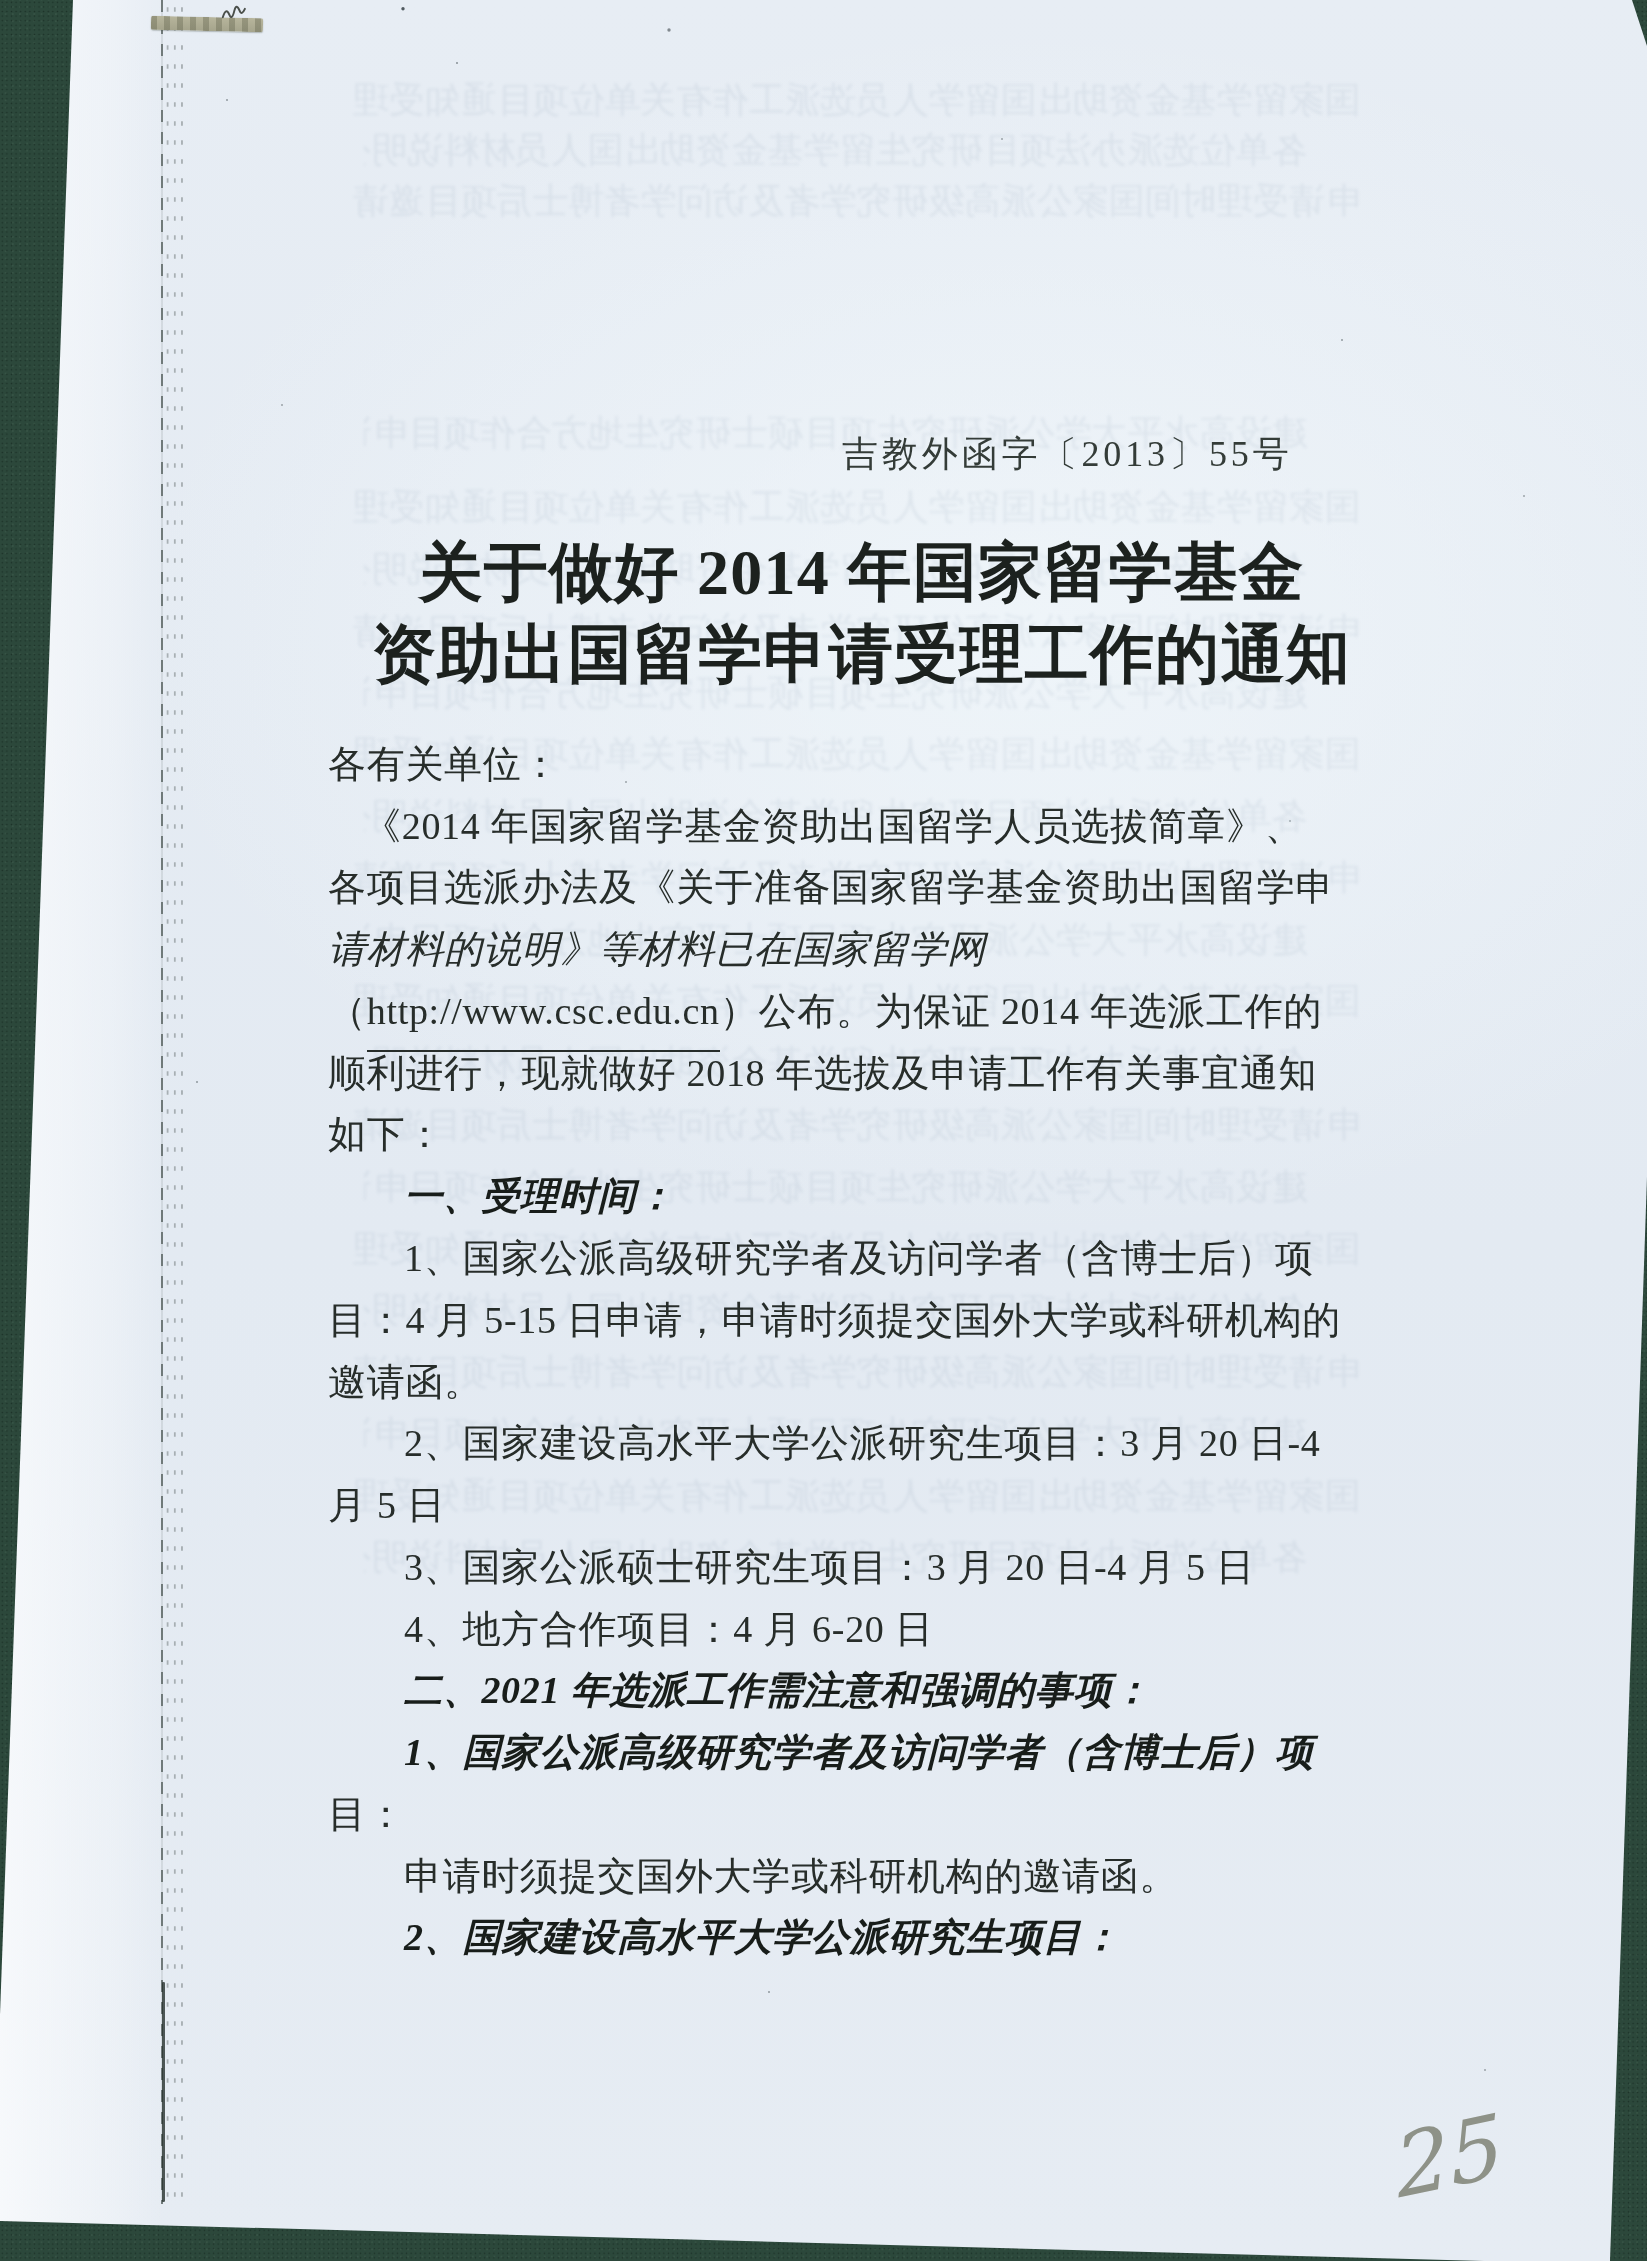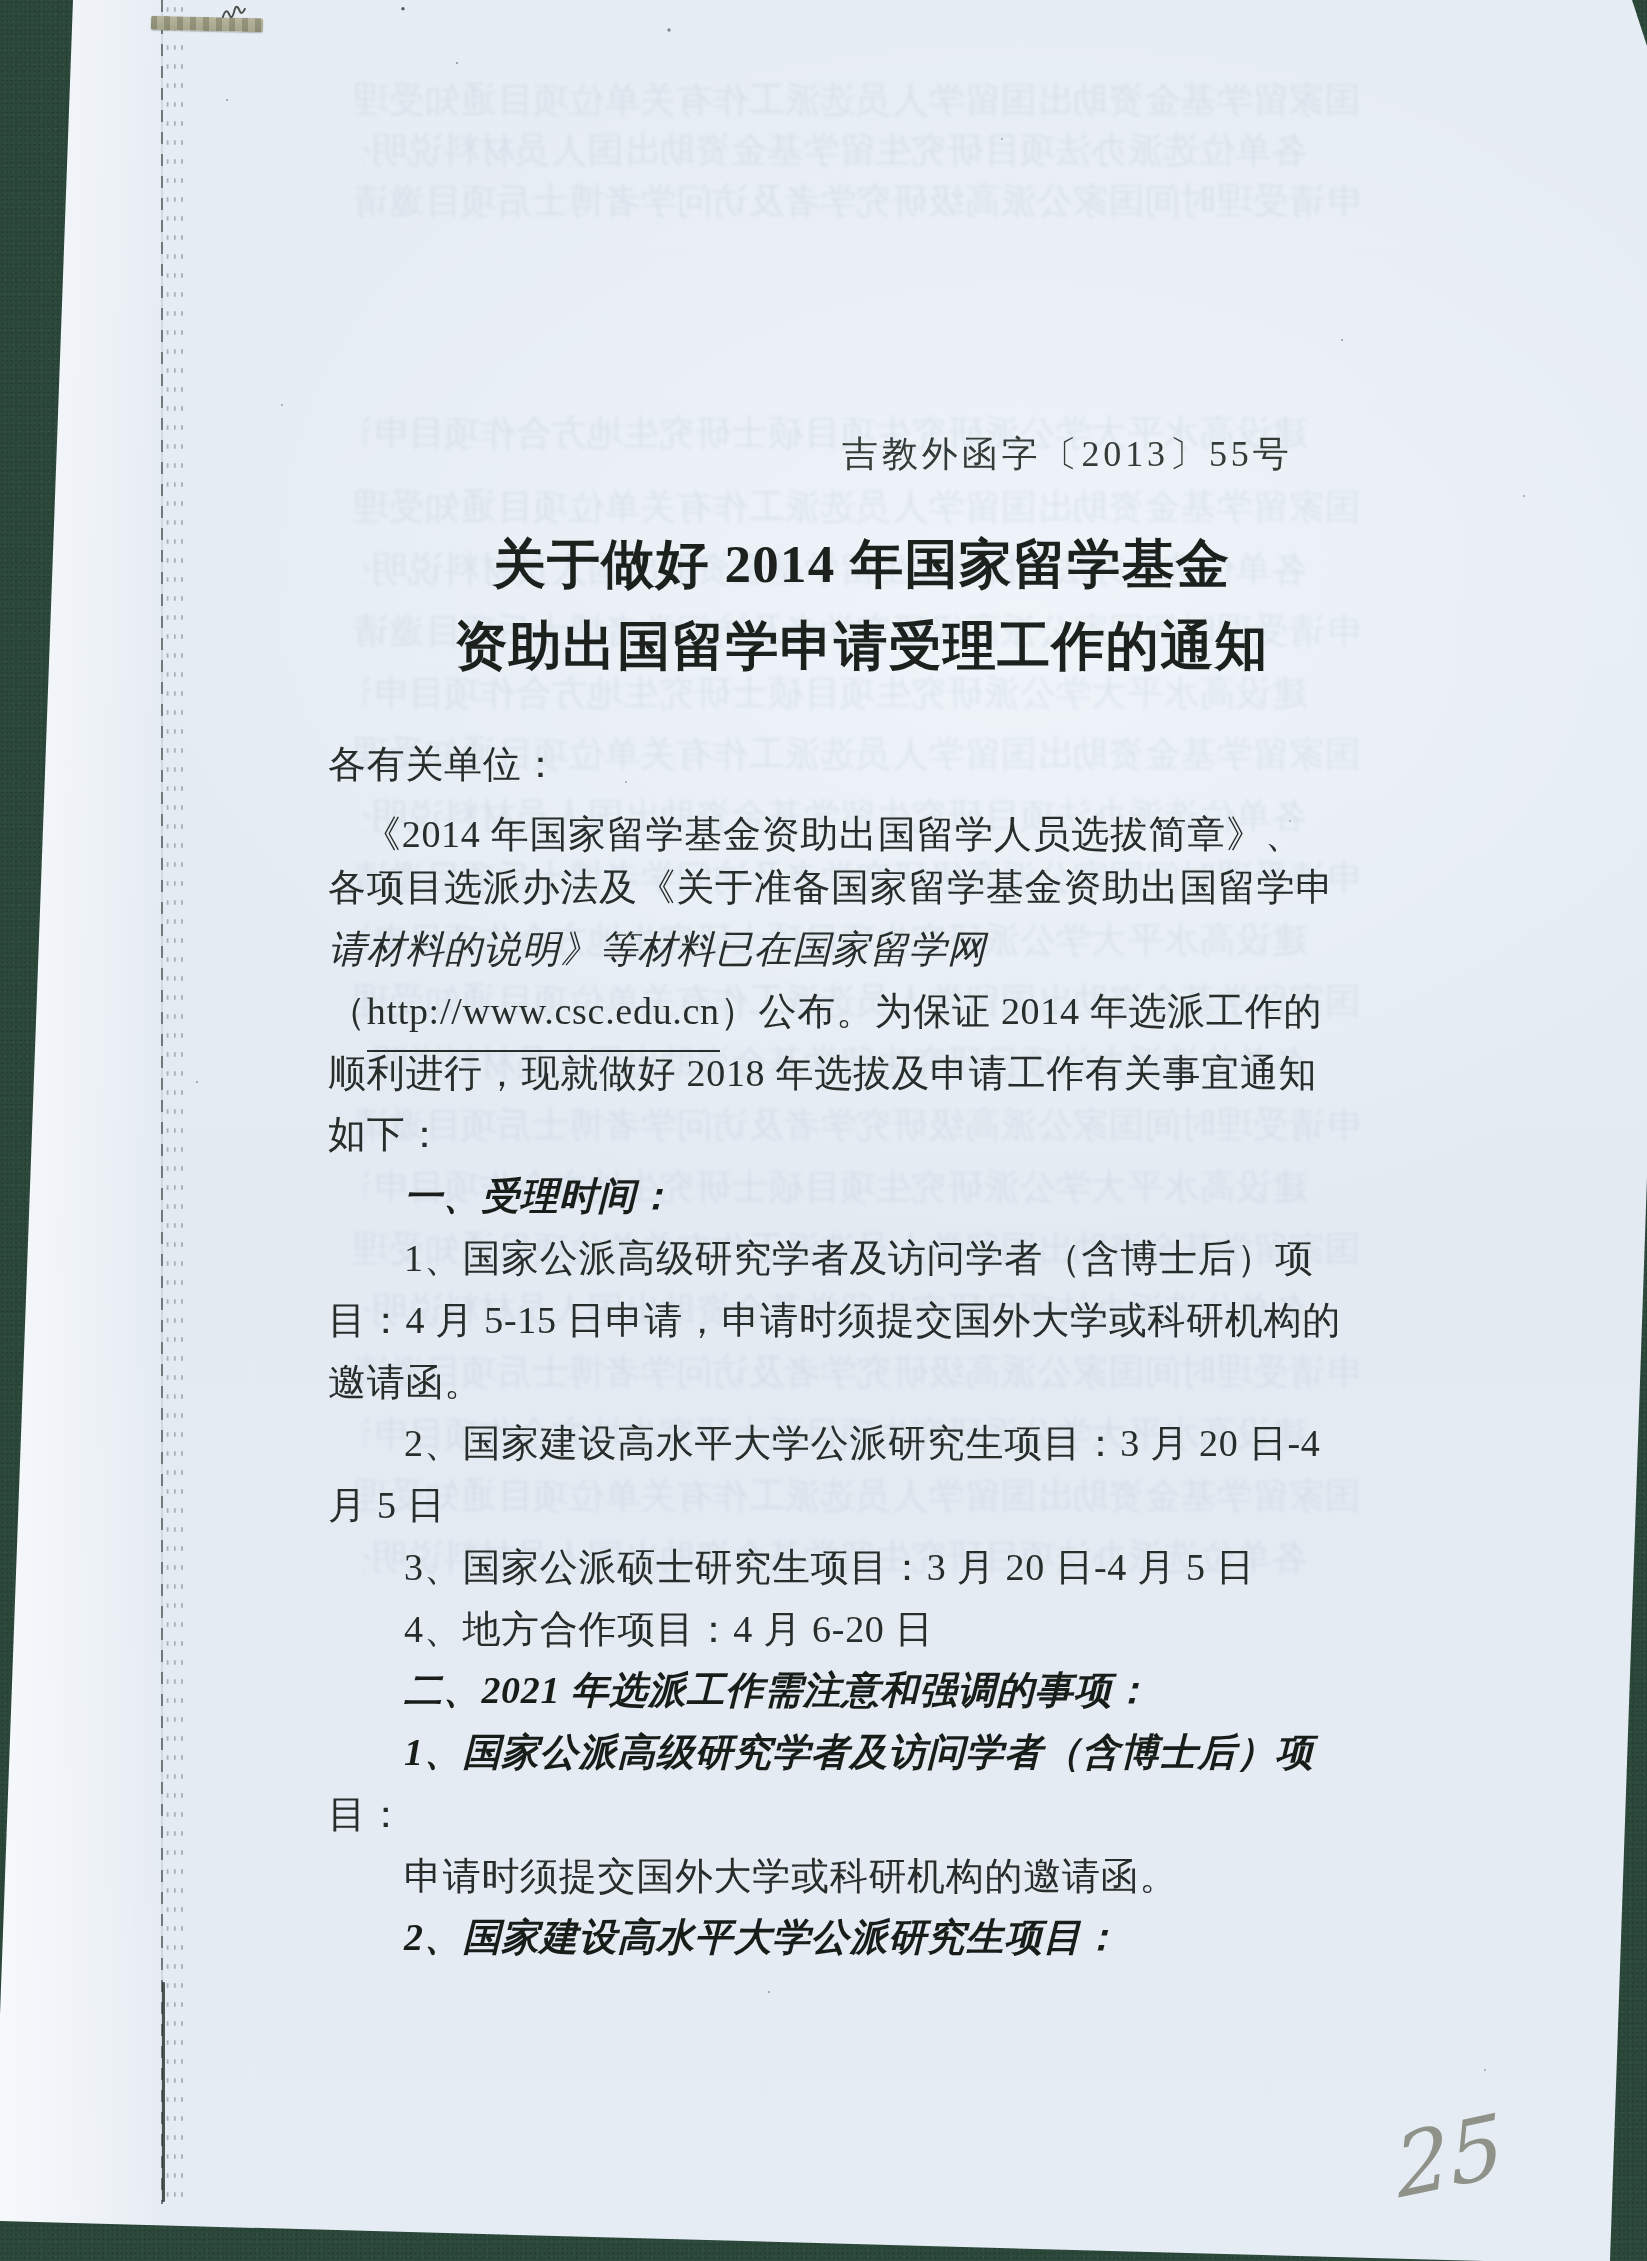--- a/index.html
+++ b/index.html
@@ -61,21 +61,21 @@
     transform:scaleX(-1);white-space:nowrap;
     pointer-events:none;
   }
   
   .doc-number{
     position:absolute;left:842px;top:430px;
     font-size:36px;letter-spacing:3.9px;color:#343c38;white-space:nowrap;
   }
   .title{
     position:absolute;left:312px;width:1099px;text-align:center;
-    font-size:53px;font-weight:700;color:#1c211e;
+    font-size:64px;font-weight:700;color:#1c211e;
     letter-spacing:1.3px;white-space:nowrap;
   }
   .title.l1{top:529px;}
   .title.l2{top:611px;}
   .line{
     position:absolute;font-size:38px;line-height:48px;color:#272d2a;
     white-space:nowrap;letter-spacing:0.7px;
   }
   .line.bold{font-weight:700;color:#181d1a;font-style:italic;}
   .url{border-bottom:2.6px solid #272d2a;padding-bottom:18px;}
@@ -152,21 +152,21 @@
       <path d="M4 22 q5 -16 10 -4 q4 10 8 -7 q3 -11 8 1 q3 8 8 -3" fill="none" stroke="#4a4f4a" stroke-width="3" stroke-linecap="round"></path>
     </svg>
 
     <div class="doc-number">吉教外函字〔2013〕55号</div>
 
     <div class="title l1">关于做好 2014 年国家留学基金</div>
     <div class="title l2">资助出国留学申请受理工作的通知</div>
 
     <div id="body-lines">
         <div class="line" style="left: 328px; top: 740px;">各有关单位：</div>
-        <div class="line" style="left: 363px; top: 802px; margin-top: 8px;">《2014 年国家留学基金资助出国留学人员选拔简章》、</div>
+        <div class="line" style="left: 363px; top: 802px;">《2014 年国家留学基金资助出国留学人员选拔简章》、</div>
         <div class="line" style="left: 328px; top: 863px;">各项目选派办法及《关于准备国家留学基金资助出国留学申</div>
         <div class="line" style="left: 328px; top: 925px; font-style: italic;">请材料的说明》等材料已在国家留学网</div>
         <div class="line" style="left: 328px; top: 987px;"><span>（</span><span class="url">http://www.csc.edu.cn</span><span>）公布。为保证 2014 年选派工作的</span></div>
         <div class="line" style="left: 328px; top: 1049px;">顺利进行，现就做好 2018 年选拔及申请工作有关事宜通知</div>
         <div class="line" style="left: 328px; top: 1110px;">如下：</div>
         <div class="line bold" style="left: 404px; top: 1172px;">一、受理时间：</div>
         <div class="line" style="left: 404px; top: 1234px;">1、国家公派高级研究学者及访问学者（含博士后）项</div>
         <div class="line" style="left: 328px; top: 1296px;">目：4 月 5-15 日申请，申请时须提交国外大学或科研机构的</div>
         <div class="line" style="left: 328px; top: 1358px;">邀请函。</div>
         <div class="line" style="left: 404px; top: 1419px;">2、国家建设高水平大学公派研究生项目：3 月 20 日-4</div>

